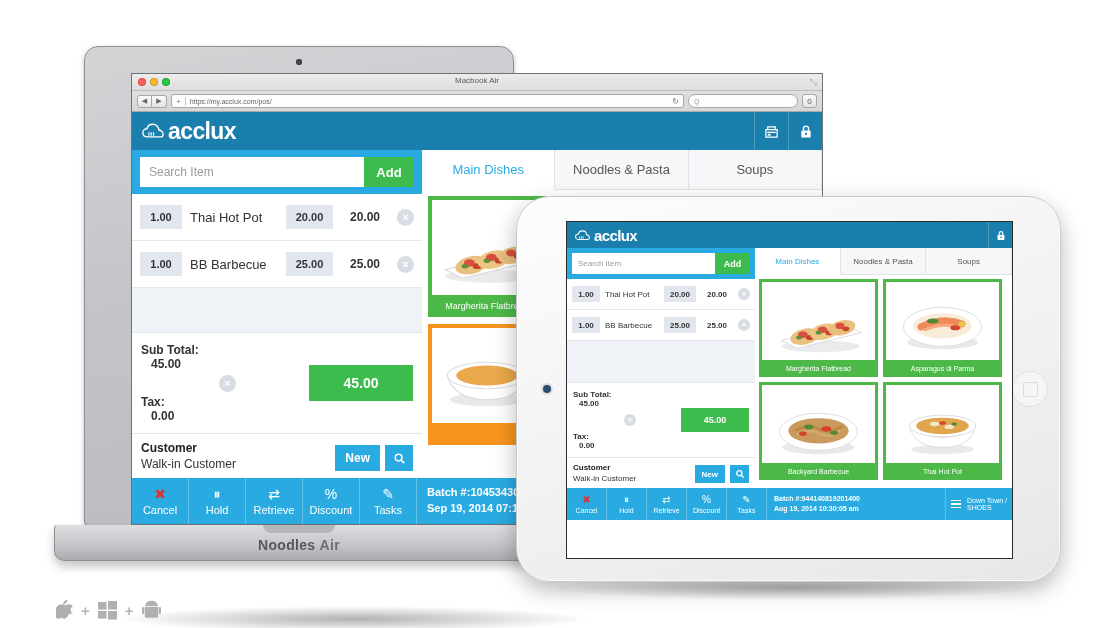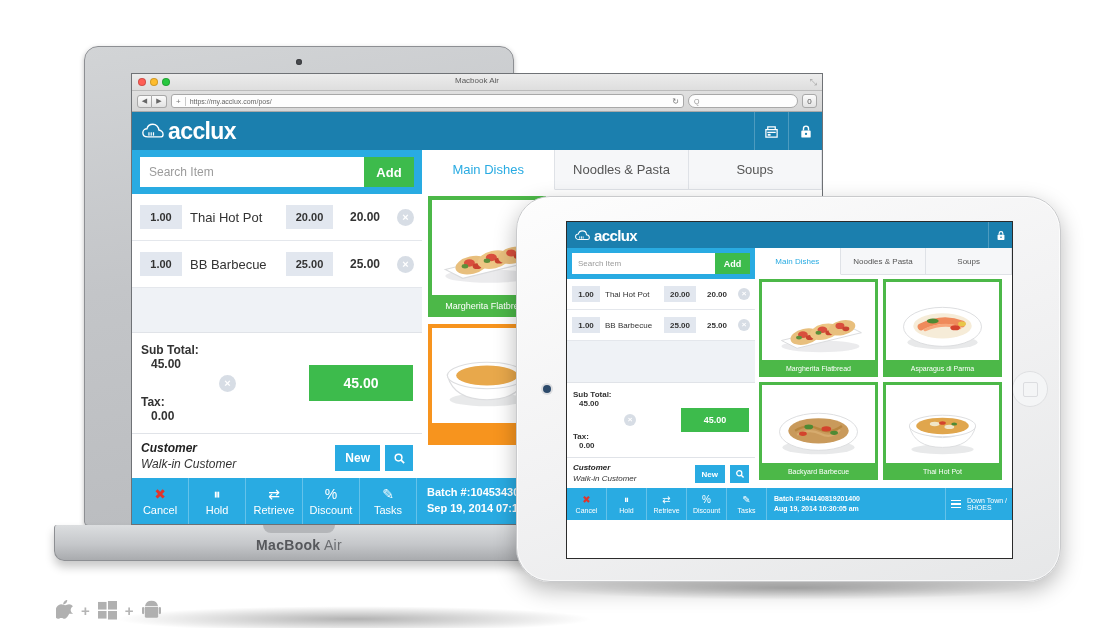--- a/index.html
+++ b/index.html
@@ -41,21 +41,21 @@
   .laptop-notch {
     position: absolute; left: 50%; top: 0; margin-left: -36px;
     width: 72px; height: 8px;
     background: #b4b6b9; border-radius: 0 0 8px 8px;
   }
   .laptop-brand {
     position: absolute; left: 0; right: 0; top: 12px; text-align: center;
     font-size: 14px; color: #56585c; letter-spacing: .3px;
   }
   .laptop-brand b { font-weight: 700; }
-  .laptop-brand span { font-weight: 400; color: #6b6d71; }
+  .laptop-brand span { font-weight: 700; color: #6b6d71; }
   .laptop-shadow {
     position: absolute; left: 30px; top: 560px; width: 480px; height: 26px;
     background: radial-gradient(ellipse at center, rgba(0,0,0,.30) 0%, rgba(0,0,0,0) 70%);
   }
 
   
   .chrome {
     height: 38px;
     background: linear-gradient(180deg,#e8e8e8 0%, #d6d6d6 100%);
     border-bottom: 1px solid #a9a9a9;
@@ -169,21 +169,21 @@
   .tl-val { width: 50px; font-weight: 700; }
   .grand-btn {
     margin-left: auto; background: #3dbb4c; color: #fff;
     width: 104px; height: 36px; display: flex; align-items: center; justify-content: center;
     font-size: 14px; font-weight: 700; cursor: pointer;
   }
   .customer {
     background: #fff; border-top: 1px solid #e0e3e8;
     padding: 7px 9px; display: flex; align-items: flex-end;
   }
-  .cust-text { flex: 1; font-style: italic; }
+  .cust-text { flex: 1; }
   .cust-title { font-size: 12px; font-weight: 700; color: #222; }
   .cust-name { font-size: 12px; color: #333; margin-top: 2px; }
   .cust-btns { display: flex; gap: 5px; }
   .new-btn {
     background: #29abe2; color: #fff; border: none;
     padding: 5px 10px; font-size: 12px; font-weight: 700; cursor: pointer;
     font-family: "Liberation Sans", sans-serif;
   }
   .find-btn {
     background: #29abe2; color: #fff; border: none;
@@ -557,21 +557,21 @@
               <span>Sep 19, 2014 07:1</span>
             </div>
           </div>
         </div>
       </div>
     </div>
 
     <div class="laptop-base">
       <div class="laptop-notch"></div>
       <div class="laptop-brand">
-        <b>MacBook</b>
+        <b>Noodles</b>
         <span>Air</span>
       </div>
     </div>
     <div class="laptop-shadow"></div>
   </div>
 
   <div class="tablet">
     <div class="tablet-shadow"></div>
     <div class="tablet-body">
       <div class="tablet-cam"></div>

